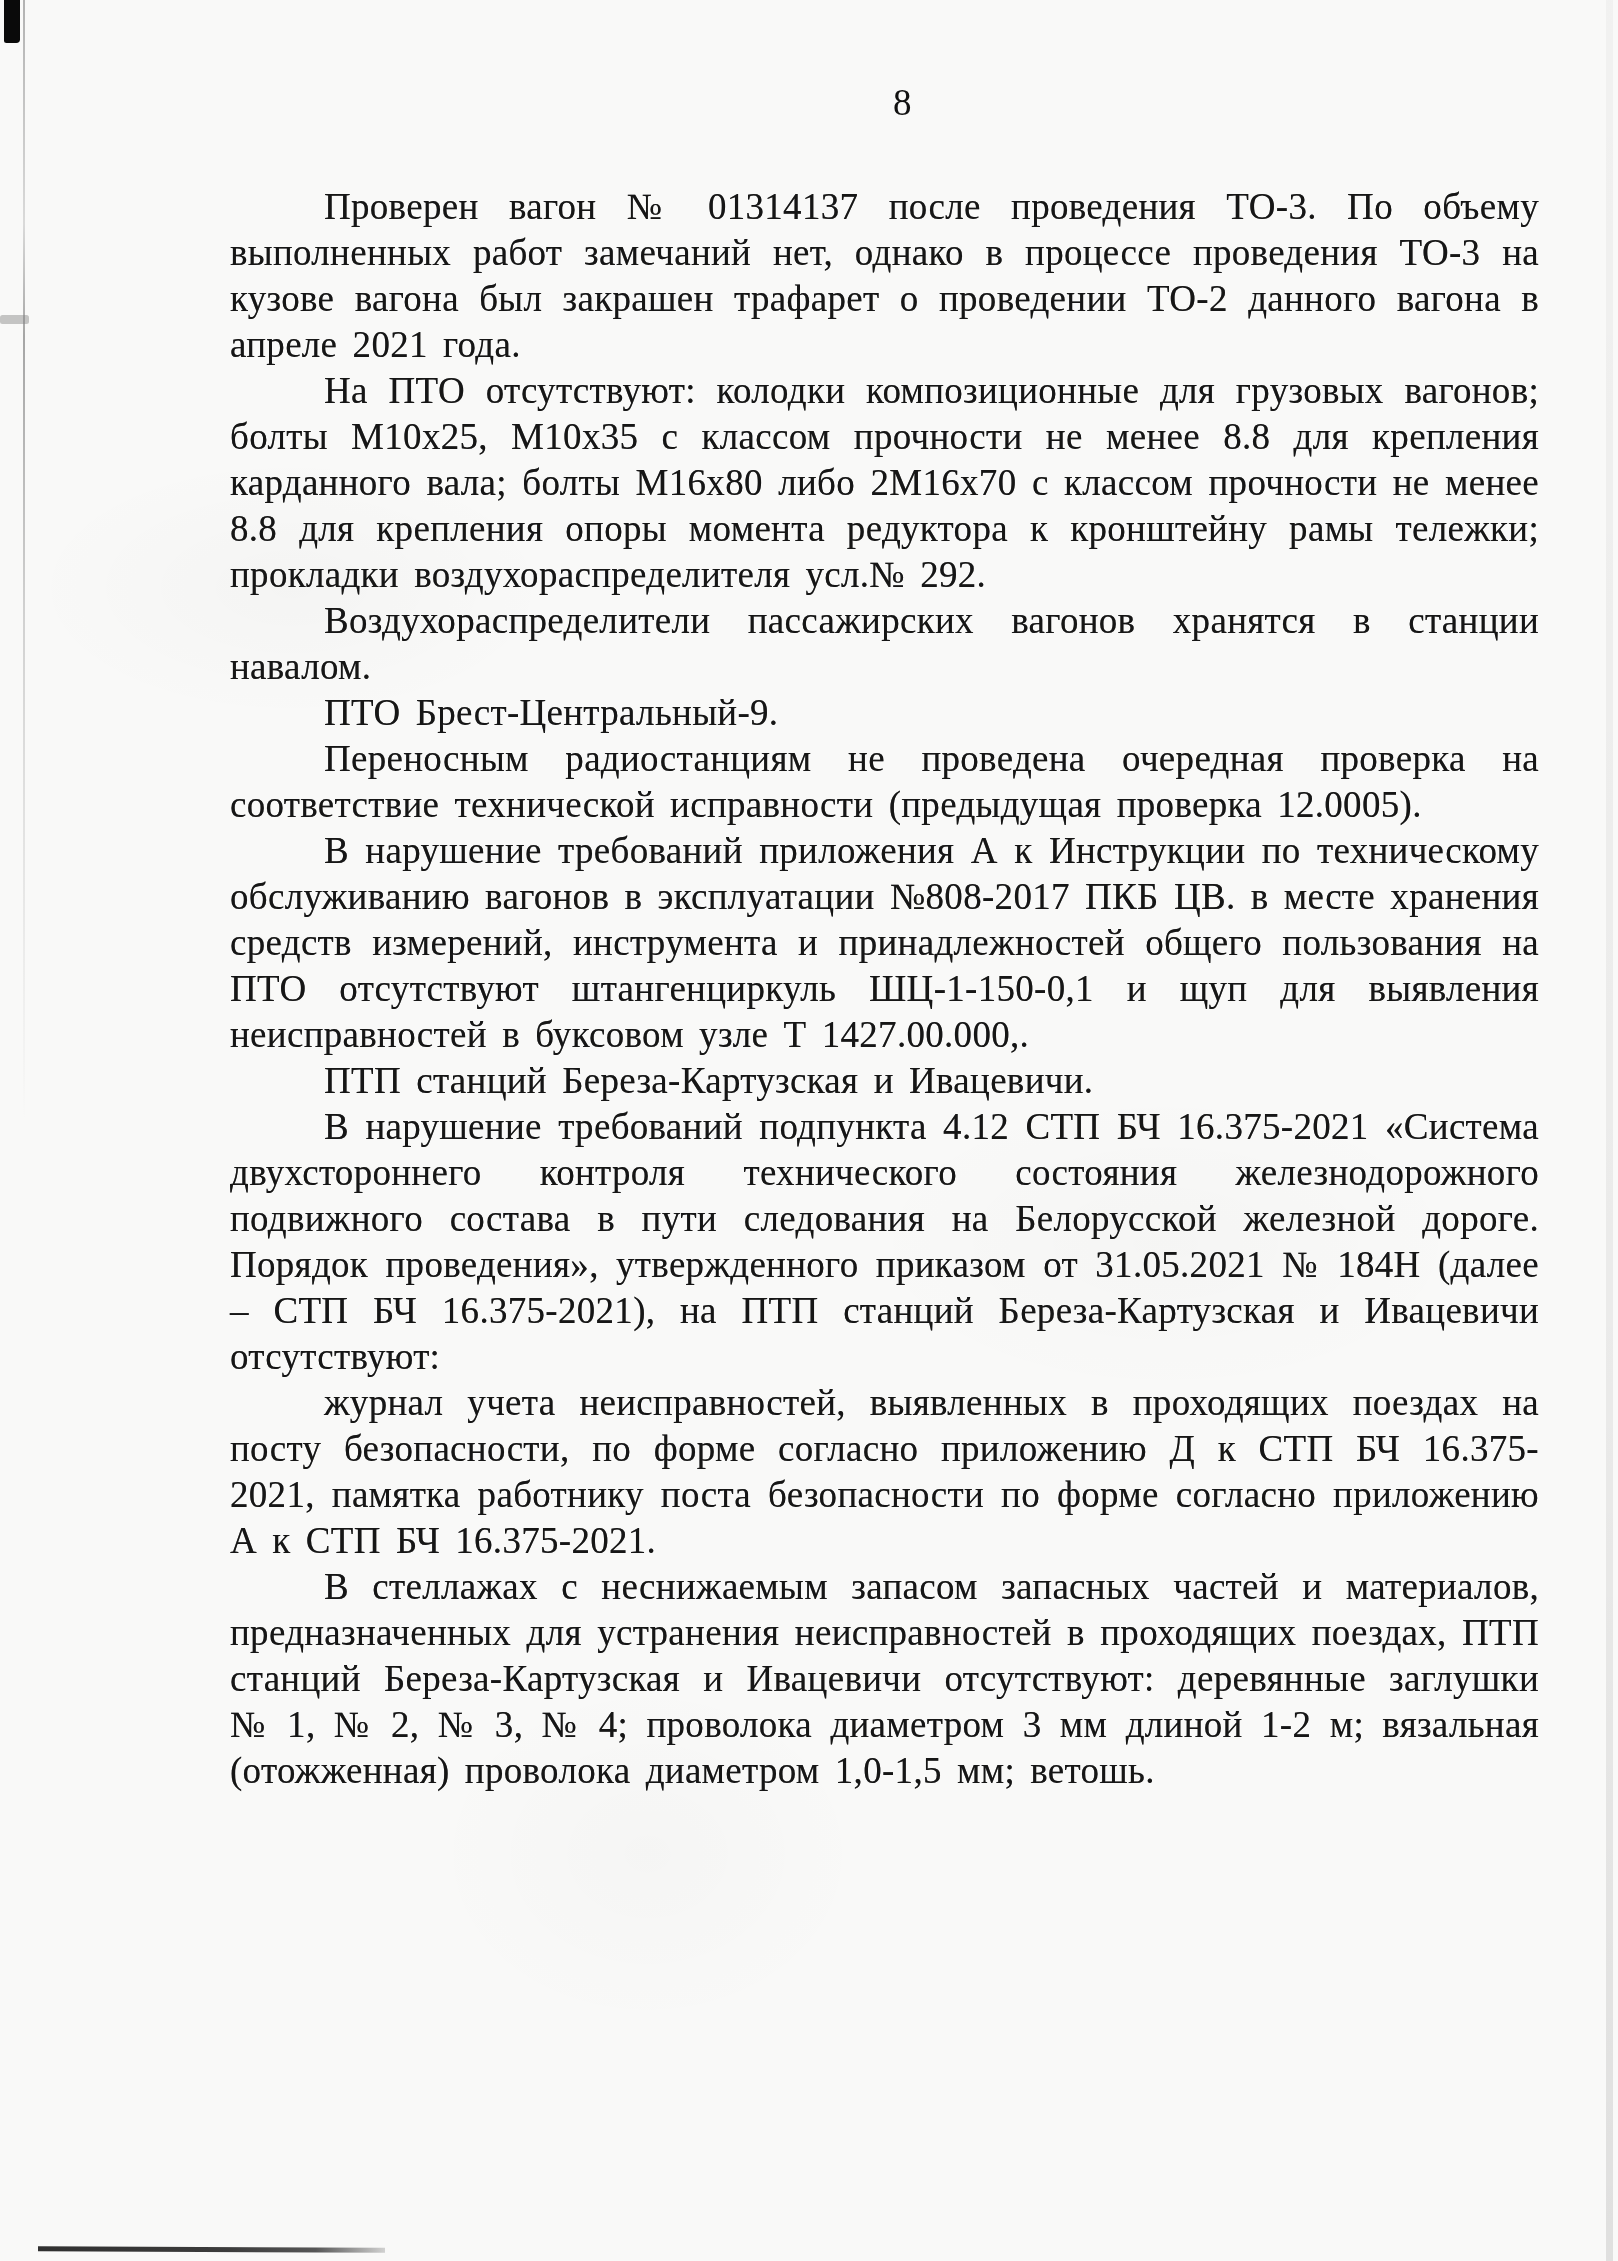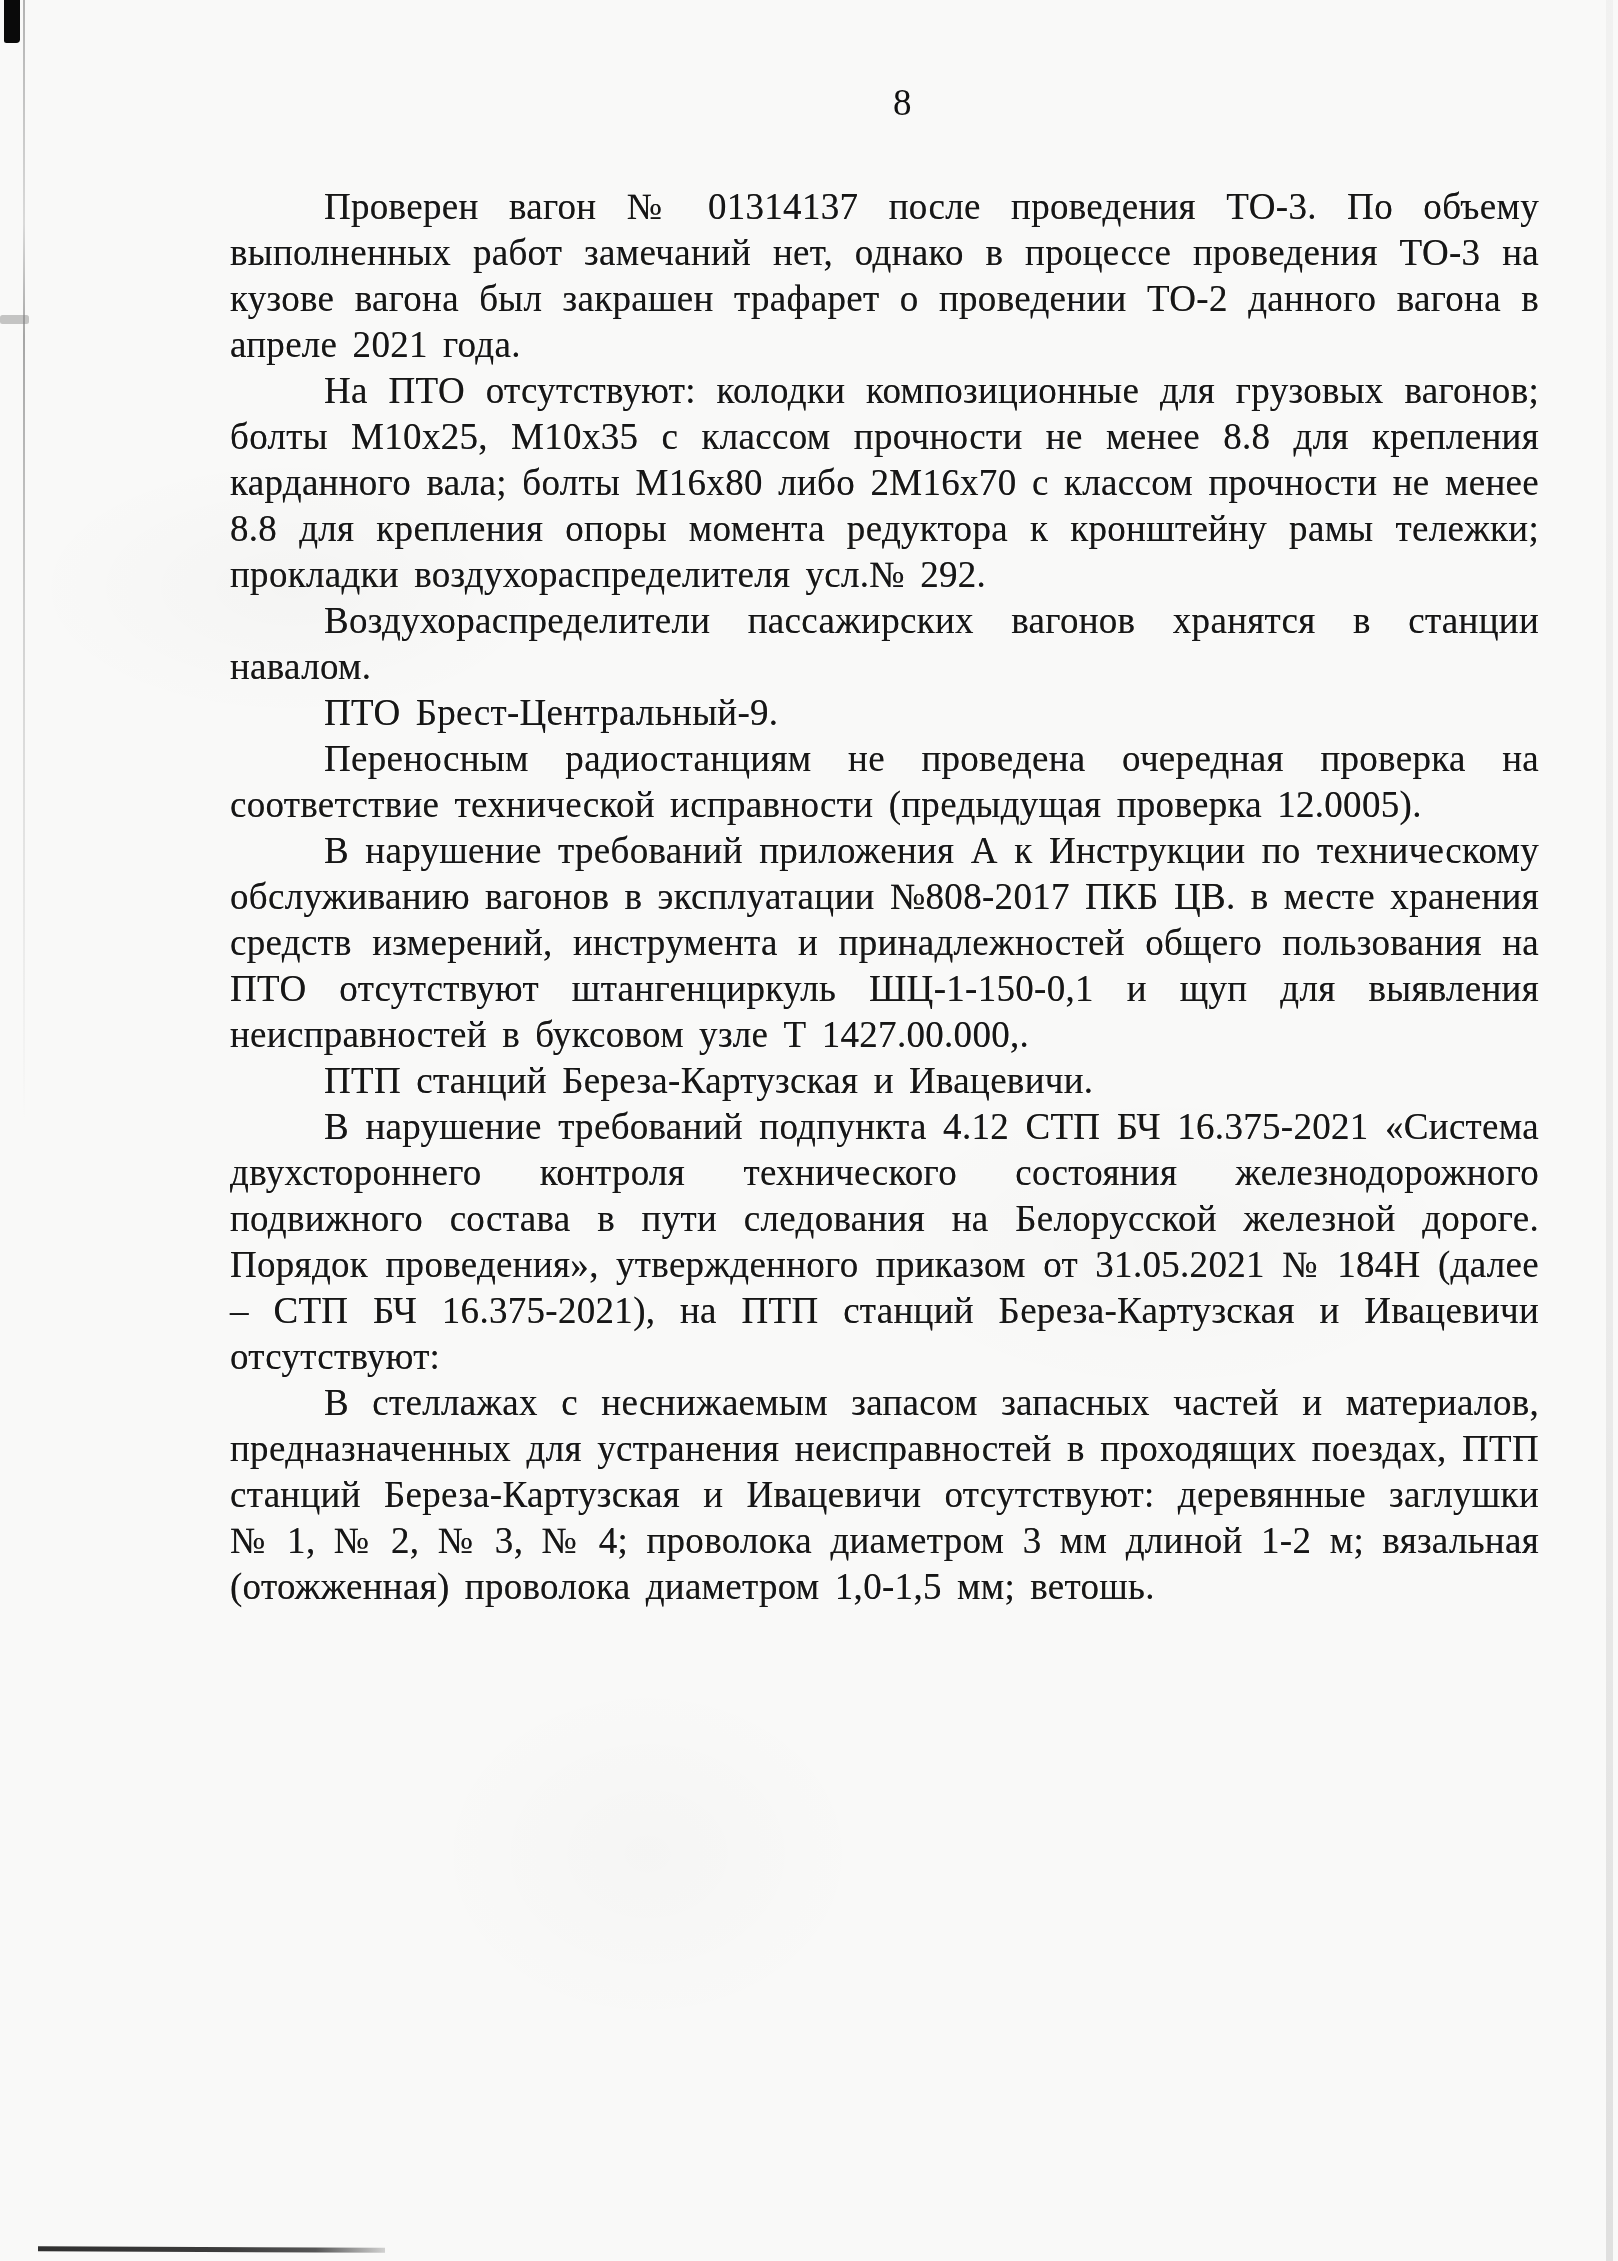--- a/index.html
+++ b/index.html
@@ -125,17 +125,18 @@
 
   <div class="text-block">
     <p>Проверен вагон № 01314137 после проведения ТО-3. По объему выполненных работ замечаний нет, однако в процессе проведения ТО-3 на кузове вагона был закрашен трафарет о проведении ТО-2 данного вагона в апреле 2021 года.</p>
     <p>На ПТО отсутствуют: колодки композиционные для грузовых вагонов; болты М10х25, М10х35 с классом прочности не менее 8.8 для крепления карданного вала; болты М16х80 либо 2М16х70 с классом прочности не менее 8.8 для крепления опоры момента редуктора к кронштейну рамы тележки; прокладки воздухораспределителя усл.№ 292.</p>
     <p>Воздухораспределители пассажирских вагонов хранятся в станции навалом.</p>
     <p>ПТО Брест-Центральный-9.</p>
     <p>Переносным радиостанциям не проведена очередная проверка на соответствие технической исправности (предыдущая проверка 12.0005).</p>
     <p>В нарушение требований приложения А к Инструкции по техническому обслуживанию вагонов в эксплуатации №808-2017 ПКБ ЦВ. в месте хранения средств измерений, инструмента и принадлежностей общего пользования на ПТО отсутствуют штангенциркуль ШЦ-1-150-0,1 и щуп для выявления неисправностей в буксовом узле Т 1427.00.000,.</p>
     <p>ПТП станций Береза-Картузская и Ивацевичи.</p>
     <p>В нарушение требований подпункта 4.12 СТП БЧ 16.375-2021 «Система двухстороннего контроля технического состояния железнодорожного подвижного состава в пути следования на Белорусской железной дороге. Порядок проведения», утвержденного приказом от 31.05.2021 № 184Н (далее – СТП БЧ 16.375-2021), на ПТП станций Береза-Картузская и Ивацевичи отсутствуют:</p>
+    <p>журнал учета неисправностей, выявленных в проходящих поездах на посту безопасности, по форме согласно приложению Д к СТП БЧ 16.375-2021, памятка работнику поста безопасности по форме согласно приложению А к СТП БЧ 16.375-2021.</p>
     <p>В стеллажах с неснижаемым запасом запасных частей и материалов, предназначенных для устранения неисправностей в проходящих поездах, ПТП станций Береза-Картузская и Ивацевичи отсутствуют: деревянные заглушки № 1, № 2, № 3, № 4; проволока диаметром 3 мм длиной 1-2 м; вязальная (отожженная) проволока диаметром 1,0-1,5 мм; ветошь.</p>
   </div>
 
 </div>
 
 
 </body></html>

